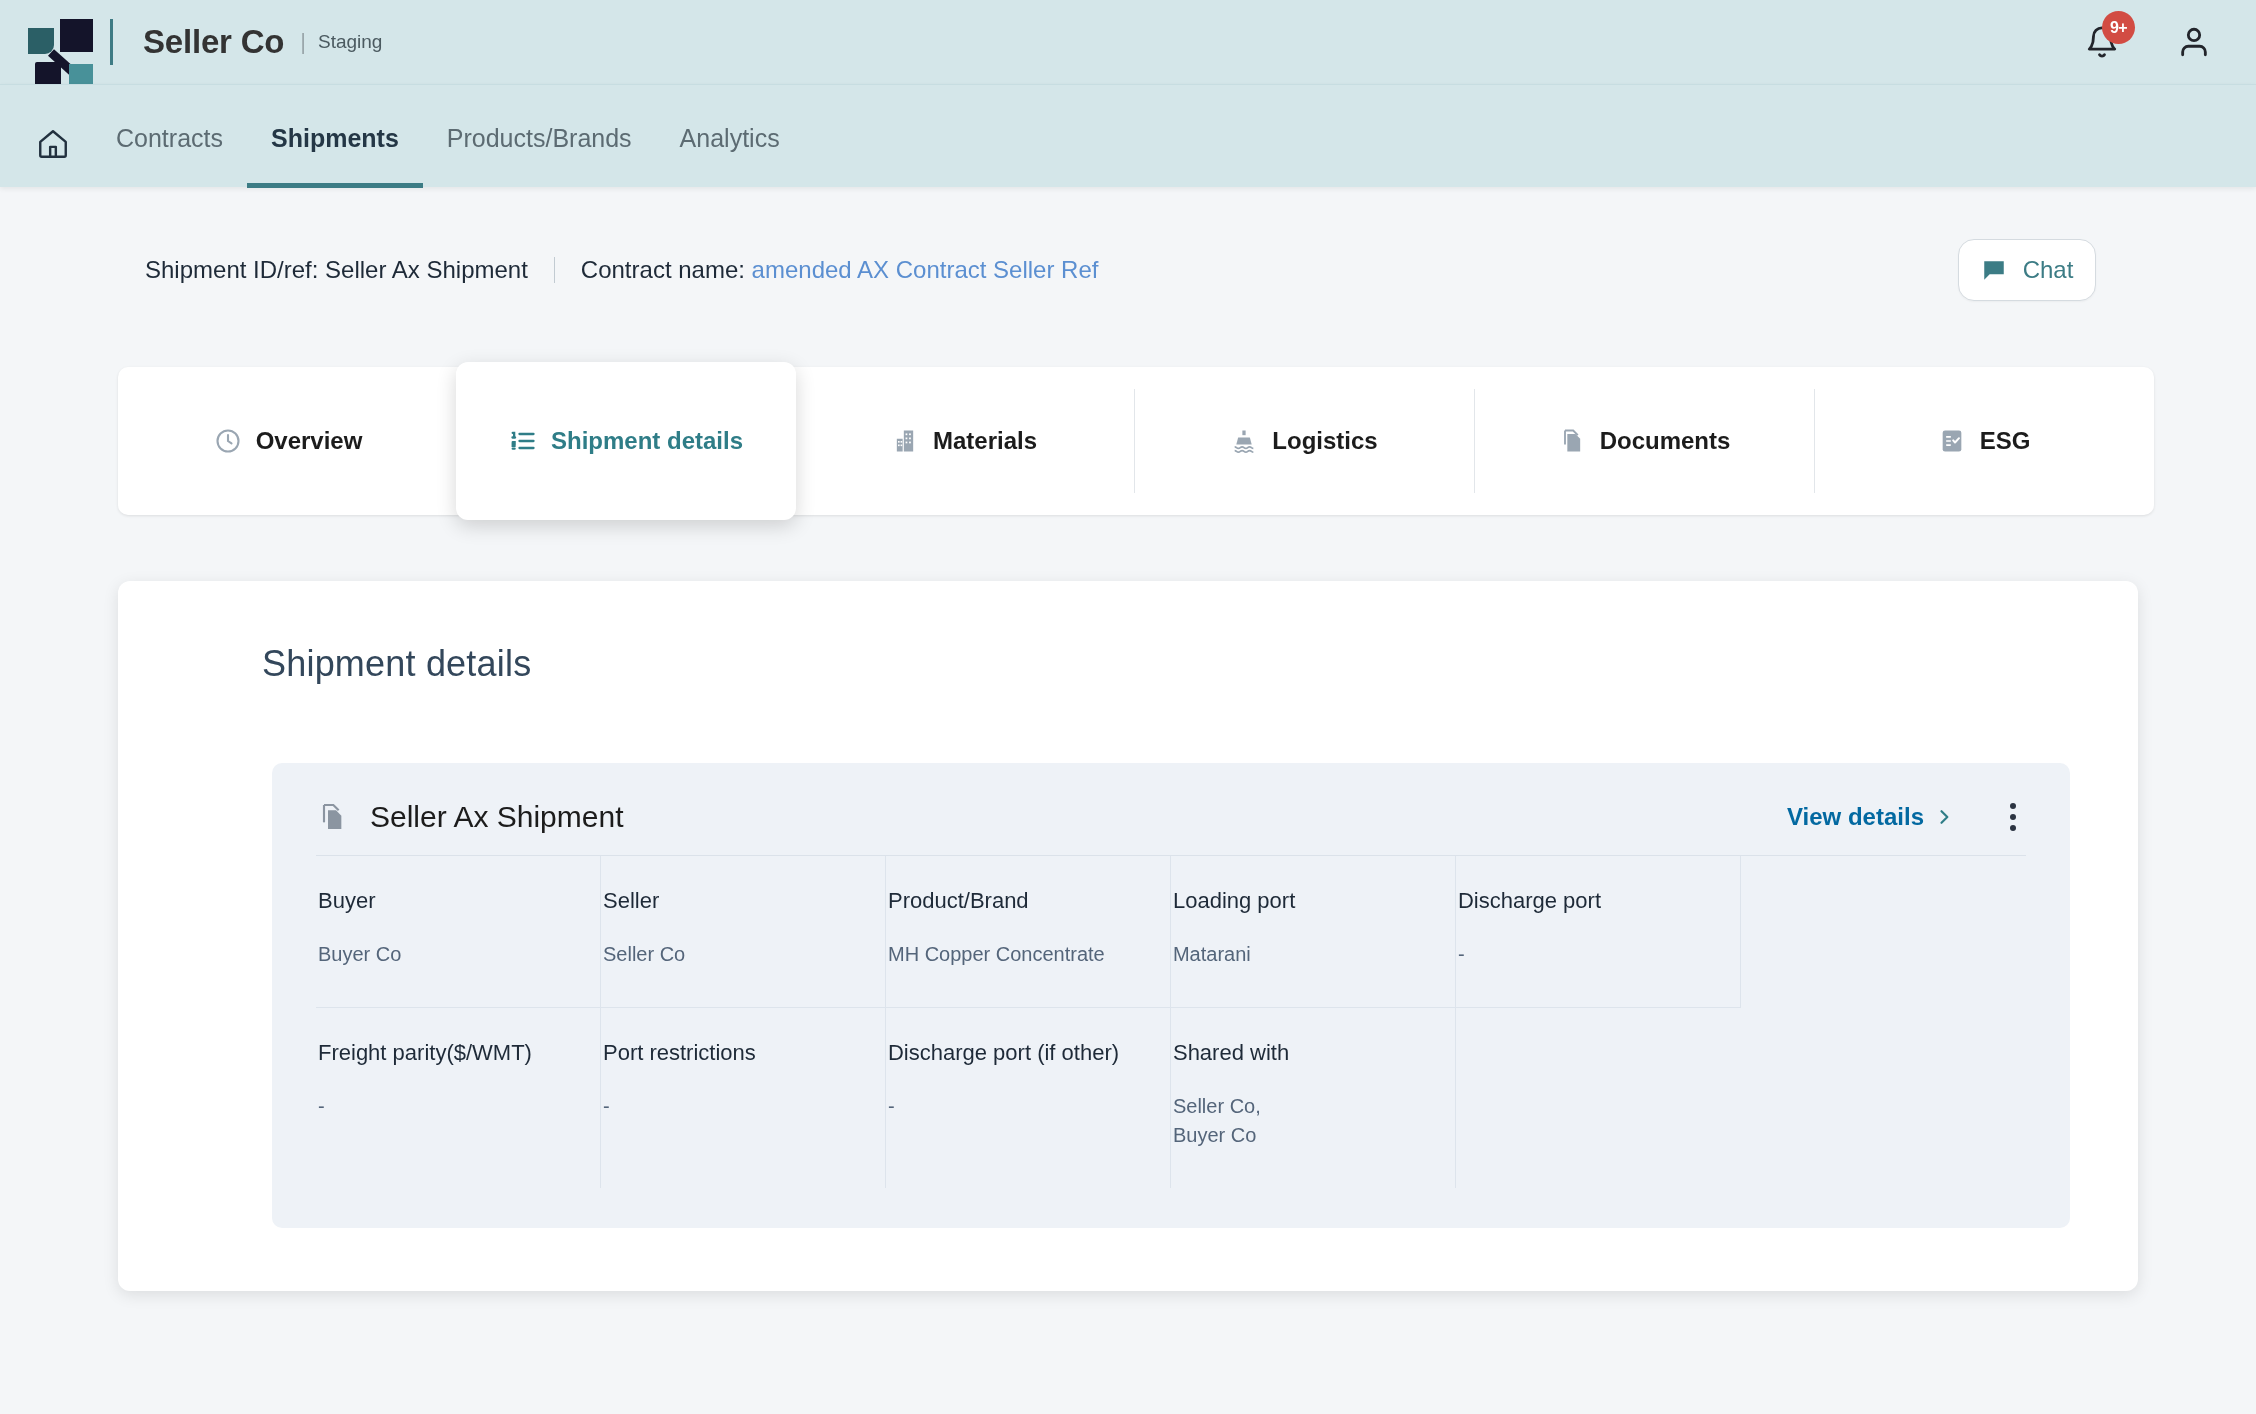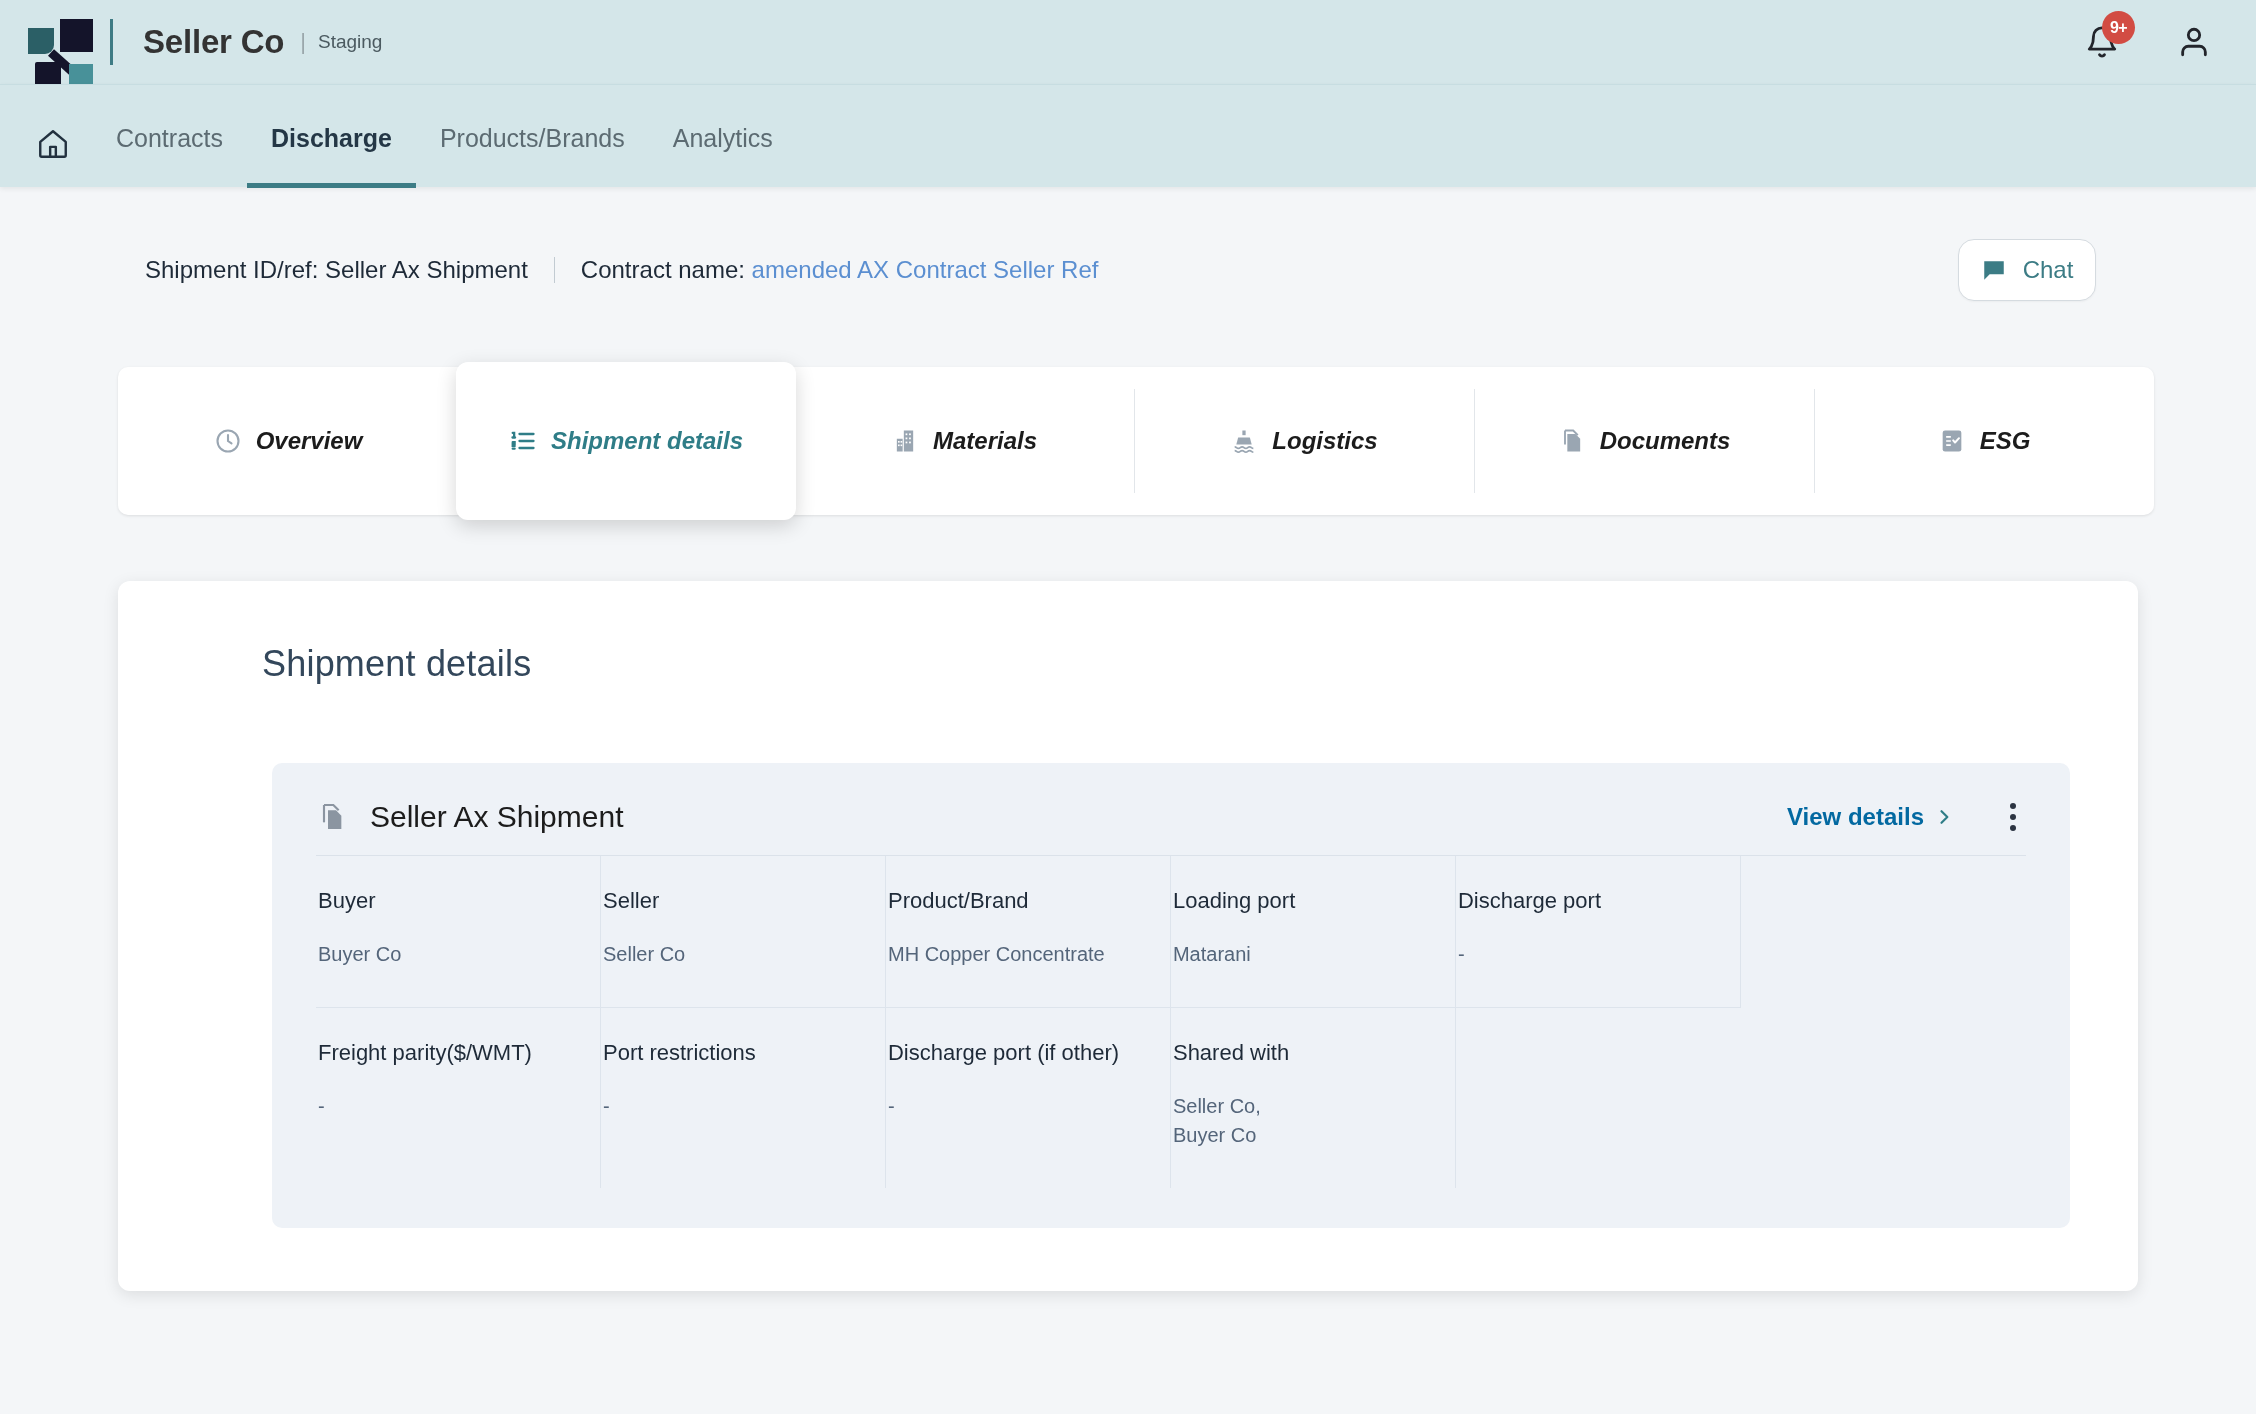--- a/index.html
+++ b/index.html
@@ -89,21 +89,21 @@
     border-radius: 16px;
     height: 62px; min-width: 138px;
     display: flex; align-items: center; justify-content: center;
     gap: 16px;
     cursor: pointer;
     box-shadow: 0 1px 2px rgba(0,0,0,0.04);
   }
   .chat-label { font-size: 24px; color: #3c7c85; }
 
   
-  .tabwrap { padding: 66px 102px 0 118px; position: relative; font-style: italic; }
+  .tabwrap { padding: 66px 102px 0 118px; position: relative; }
   .tabstrip {
     background: #ffffff;
     border-radius: 10px;
     height: 148px;
     display: flex;
     align-items: stretch;
     box-shadow: 0 1px 3px rgba(0,0,0,0.10);
     position: relative;
   }
   .tab {
@@ -230,21 +230,21 @@
 </div>
 
 <div class="navbar">
   <div class="nav-home">
     <svg width="34" height="34" viewBox="0 0 24 24" fill="none" stroke="#22313f" stroke-width="1.7" stroke-linecap="round" stroke-linejoin="round">
       <path d="M3 10.5L12 3l9 7.5V20a1 1 0 0 1-1 1H4a1 1 0 0 1-1-1z"></path>
       <path d="M10 21v-7h4v7"></path>
     </svg>
   </div>
   <div class="nav-item">Contracts</div>
-  <div class="nav-item active">Discharge</div>
+  <div class="nav-item active">Shipments</div>
   <div class="nav-item">Products/Brands</div>
   <div class="nav-item">Analytics</div>
 </div>
 
 <div class="content">
 
   <div class="crumbrow">
     <div class="crumb-text">Shipment ID/ref: Seller Ax Shipment</div>
     <div class="crumb-div"></div>
     <div class="crumb-text">

